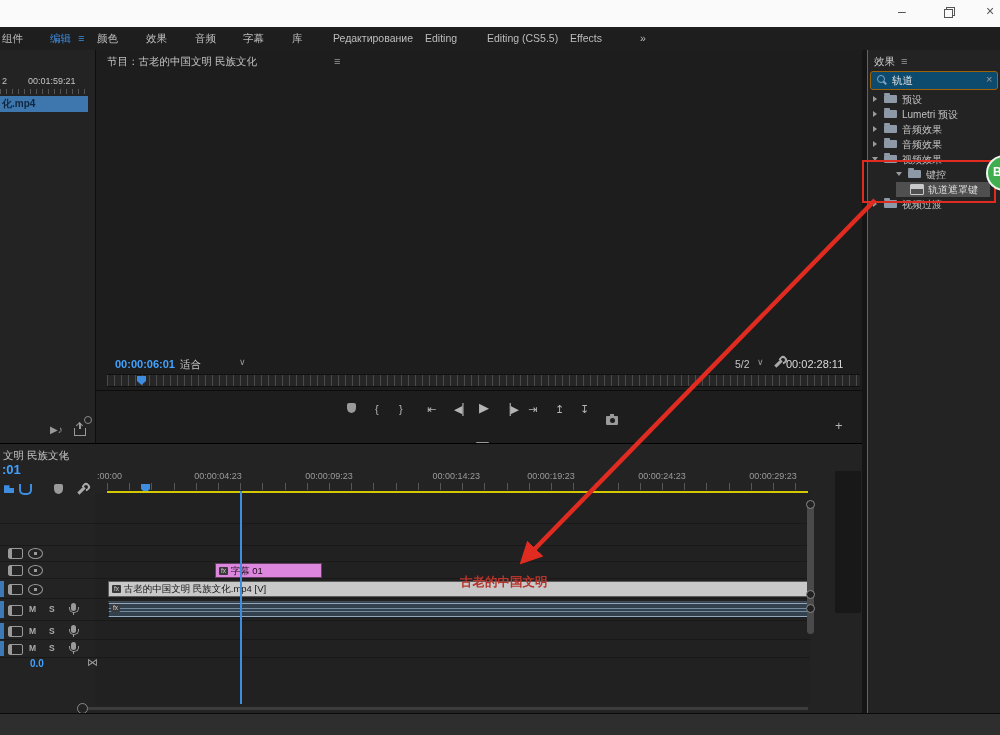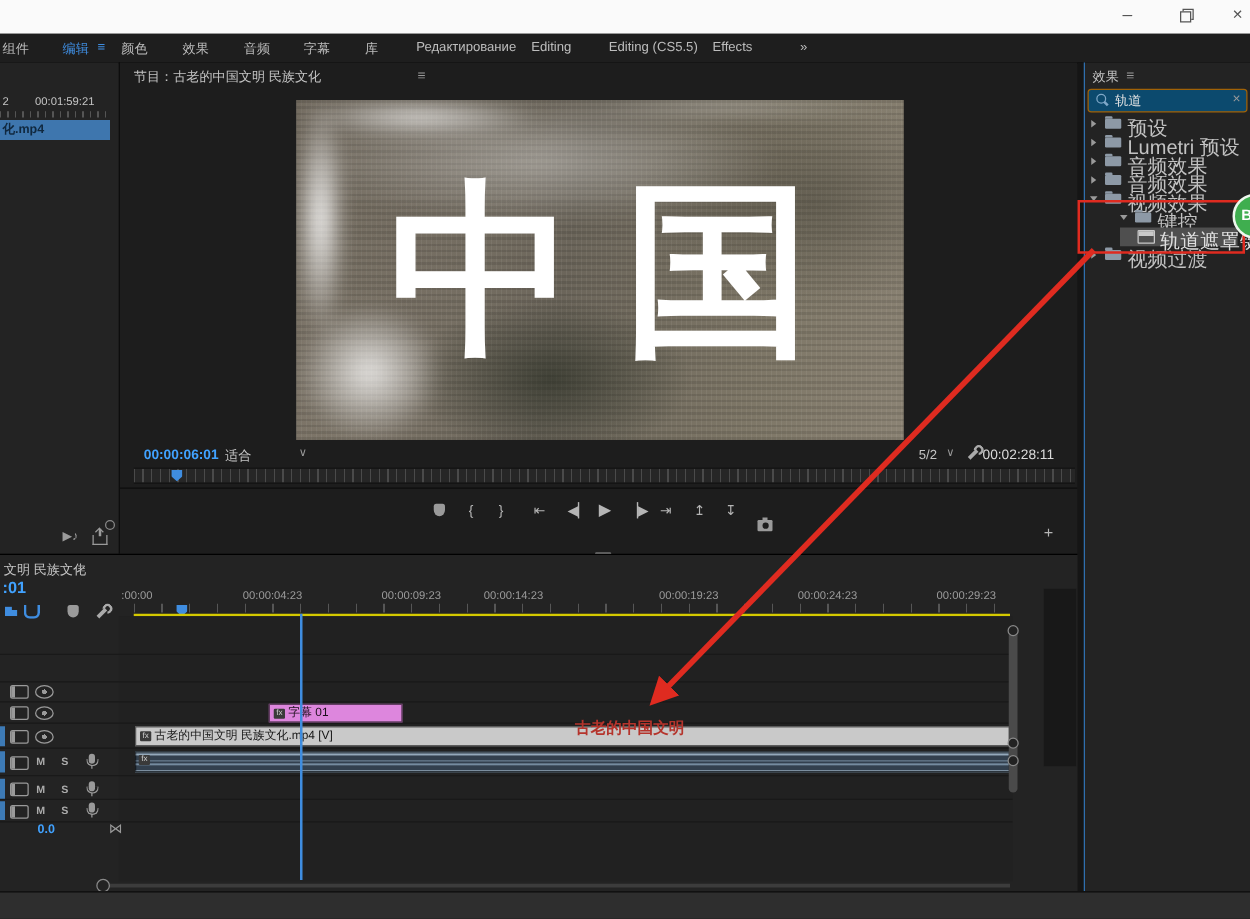--- a/index.html
+++ b/index.html
@@ -60,21 +60,21 @@
   .i-cam{width:12px;height:9px;background:#9a9a9a;border-radius:1px;position:relative}
   .i-cam::before{content:"";position:absolute;left:3.5px;top:2px;width:5px;height:5px;border-radius:50%;background:#1c1c1c}
   .i-cam::after{content:"";position:absolute;left:4px;top:-2px;width:4px;height:2px;background:#9a9a9a}
   .i-screen{width:13px;height:10px;background:#9a9a9a;border-radius:1px;position:relative}
   .i-screen::before{content:"";position:absolute;left:3px;top:3px;width:7px;height:4px;background:#1c1c1c}
   .i-wrench{width:12px;height:12px;position:relative}
   .i-wrench::before{content:"";position:absolute;left:5px;top:3px;width:3px;height:9px;background:#aaa;transform:rotate(45deg)}
   .i-wrench::after{content:"";position:absolute;left:7px;top:0;width:4px;height:4px;border:2px solid #aaa;
                    border-radius:50%;border-bottom-color:transparent;transform:rotate(45deg)}
   
-  .fx-row-label{color:#c2c2c2;font-size:16px;white-space:nowrap}
+  .fx-row-label{color:#c2c2c2;font-size:10px;white-space:nowrap}
   .tri-r{width:0;height:0;border-left:4px solid #9a9a9a;border-top:3.5px solid transparent;border-bottom:3.5px solid transparent}
   .tri-d{width:0;height:0;border-top:4px solid #9a9a9a;border-left:3.5px solid transparent;border-right:3.5px solid transparent}
   .i-folder{width:13px;height:8px;background:#8d99a6;border-radius:1px;position:relative;margin-top:3px}
   .i-folder::before{content:"";position:absolute;left:0;top:-2.5px;width:6px;height:2.5px;background:#8d99a6;border-radius:1px 1px 0 0}
   .i-effect{width:12px;height:9px;border:1px solid #c9c9c9;border-radius:1px;
             background:linear-gradient(0deg,transparent 55%,#c9c9c9 55%)}
   .i-search{width:6px;height:6px;border:1.5px solid #7fa8c8;border-radius:50%;position:relative}
   .i-search::after{content:"";position:absolute;width:4px;height:1.5px;background:#7fa8c8;left:5px;top:6px;transform:rotate(45deg)}
   .searchbox{background:#0c4a6e;border:1px solid #a16207;border-radius:3px}
   .sel-fx{background:#4f4f4f}
@@ -146,24 +146,20 @@
   <div class="abs ring" style="left:84px;top:366px;width:6px;height:6px"></div>
   <span class="abs dim" style="left:50px;top:374px;font-size:10px">▶♪</span>
   <div class="abs i-export" style="left:74px;top:378px"></div>
 </div>
 <div class="abs vdiv" style="left:95px;top:50px;height:393px"></div>
 
 <div class="abs monitor">
   <span class="abs txt" style="left:11px;top:5px">节目：古老的中国文明 民族文化</span>
   <span class="abs dim" style="left:238px;top:5px;font-size:11px">≡</span>
 
-  <div class="abs video">
-    <div class="abs clouds"></div>
-    <div class="abs overlay-cn">中国</div>
-  </div>
 
   <span class="abs tc-blue" style="left:19px;top:308px">00:00:06:01</span>
   <span class="abs txt" style="left:84px;top:308px">适合</span>
   <span class="abs dim" style="left:143px;top:307px;font-size:9px">∨</span>
   <span class="abs txt" style="left:639px;top:308px">5/2</span>
   <span class="abs dim" style="left:661px;top:307px;font-size:9px">∨</span>
   <div class="abs i-wrench" style="left:676px;top:306px"></div>
   <span class="abs tc-white" style="left:690px;top:308px">00:02:28:11</span>
 
   <div class="abs scrub" style="left:11px;top:324px;width:753px;height:11px">
@@ -245,21 +241,21 @@
 
   <div class="abs i-nest" style="left:4px;top:40px"></div>
   <div class="abs i-magnet" style="left:19px;top:40px"></div>
   <div class="abs i-marker" style="left:54px;top:40px"></div>
   <div class="abs i-wrench" style="left:75px;top:39px"></div>
 
   <div class="abs" style="left:95px;top:25px;width:715px;height:22px;overflow:hidden">
     <span class="abs ruler-lbl" style="left:2px;top:2px">:00:00</span>
     <span class="abs ruler-lbl" style="left:83px;top:2px;width:80px;text-align:center">00:00:04:23</span>
     <span class="abs ruler-lbl" style="left:194px;top:2px;width:80px;text-align:center">00:00:09:23</span>
-    <span class="abs ruler-lbl" style="left:292px;top:2px;width:80px;text-align:left">00:00:14:23</span>
+    <span class="abs ruler-lbl" style="left:305px;top:2px;width:80px;text-align:right">00:00:14:23</span>
     <span class="abs ruler-lbl" style="left:416px;top:2px;width:80px;text-align:center">00:00:19:23</span>
     <span class="abs ruler-lbl" style="left:527px;top:2px;width:80px;text-align:center">00:00:24:23</span>
     <span class="abs ruler-lbl" style="left:638px;top:2px;width:80px;text-align:center">00:00:29:23</span>
     <div class="abs ticks" style="left:12px;top:14px;width:703px;height:7px"></div>
   </div>
   <div class="abs ph-pent" style="left:141px;top:40px"></div>
 
   <div class="abs" style="left:107px;top:47px;width:701px;height:2px;background:#d4c900"></div>
 
   <div class="abs" style="left:95px;top:49px;width:715px;height:212px;background:#212121"></div>

